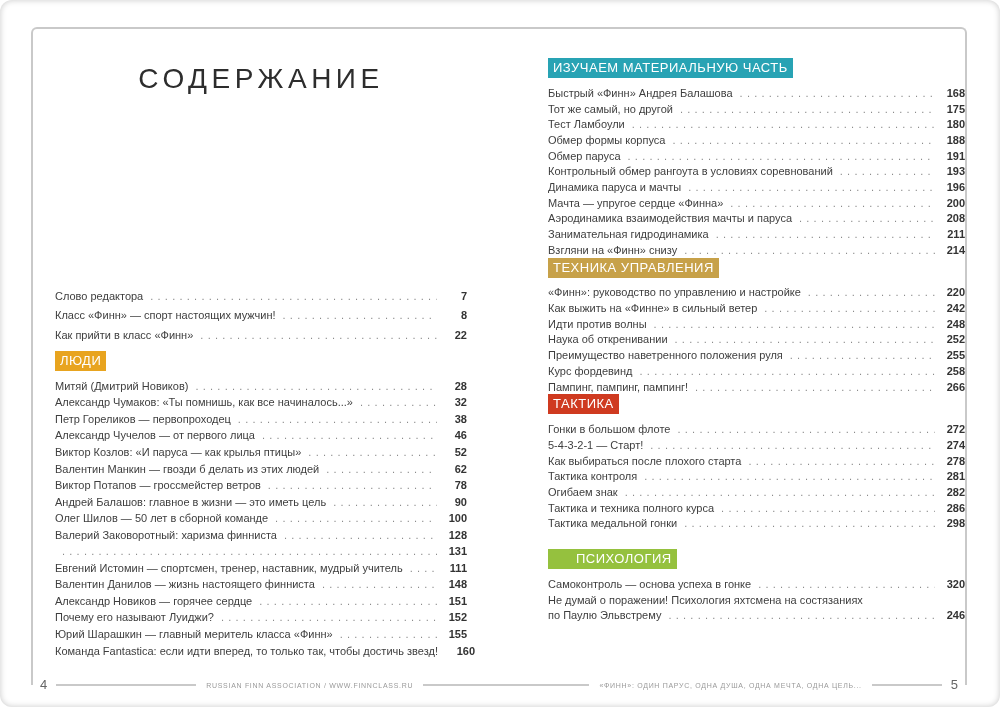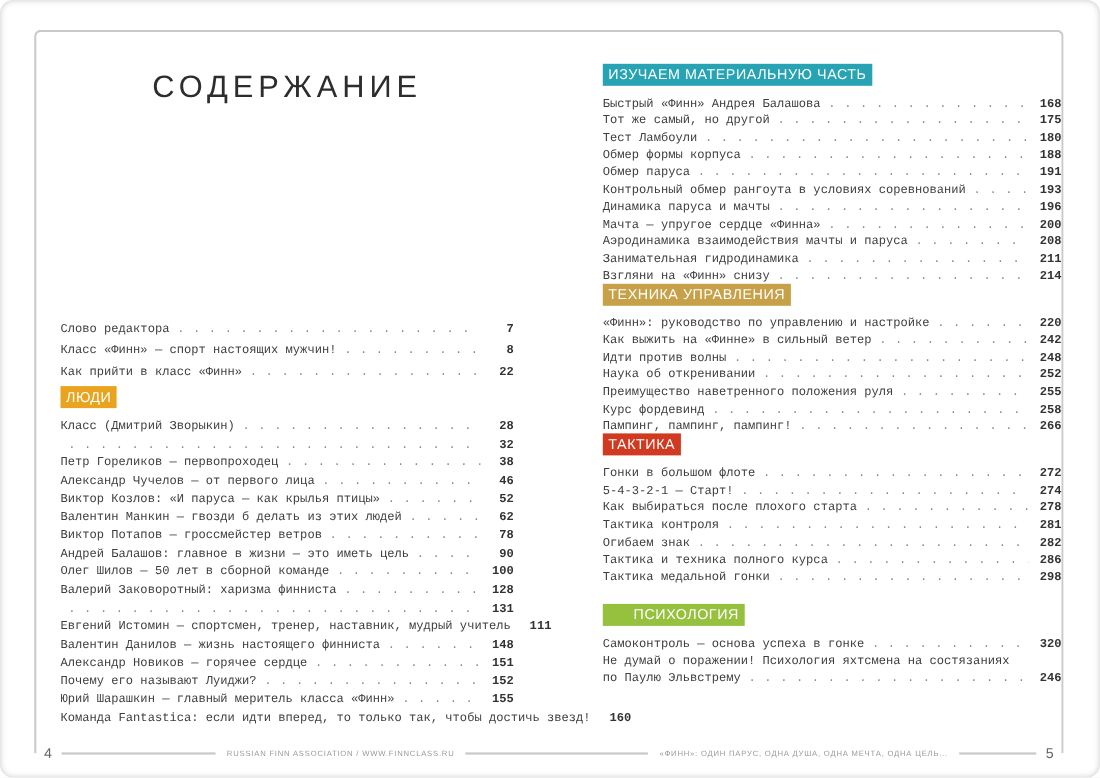--- a/index.html
+++ b/index.html
@@ -15,21 +15,21 @@
     pointer-events:none;
   }
   .col-left{position:absolute;left:55px;top:0;width:412px;}
   .col-right{position:absolute;left:548px;top:58px;width:417px;}
   .title{
     margin:66px 0 0 0;text-align:center;font-size:28px;font-weight:normal;
     letter-spacing:4.5px;color:#2d2d2d;line-height:26px;
   }
   .intro{margin-top:194px;}
   .intro .row{height:19.5px;}
-  .row{display:flex;align-items:flex-end;font-size:11px;color:#3e3e3e;font-family:Liberation Mono, monospace;}
+  .row{display:flex;align-items:center;font-size:11px;color:#3e3e3e;}
   .col-left .section .row{height:16.55px;}
   .col-right .row{height:15.7px;}
   .lbl{white-space:nowrap;}
   .dots{
     flex:1;overflow:hidden;white-space:nowrap;color:#8b8b8b;
     letter-spacing:0.6px;margin:0 4px 0 7px;
   }
   .pg{font-weight:bold;text-align:right;min-width:26px;color:#333;}
   .sec-head{
     display:inline-block;color:#fff;font-weight:normal;font-size:13px;
@@ -75,25 +75,26 @@
         </div>
         <div class="row">
           <span class="lbl">Как прийти в класс «Финн»</span>
           <span class="dots">. . . . . . . . . . . . . . . . . . . . . . . . . . . . . . . . . . . . . . . . . . . . . . . . . . . . . . . . . . . . . . . . . . . . . . . . . . . . . . . . . . . . . . . . . . </span>
           <span class="pg">22</span>
         </div>
       </div>
     <div id="left-sections">
         <div class="section"><div class="sec-head" style="background: rgb(232, 164, 31);">ЛЮДИ</div><div class="entries">
             <div class="row">
-              <span class="lbl">Класс (Дмитрий Зворыкин)</span>
+              <span class="lbl">Митяй (Дмитрий Новиков)</span>
               <span class="dots">. . . . . . . . . . . . . . . . . . . . . . . . . . . . . . . . . . . . . . . . . . . . . . . . . . . . . . . . . . . . . . . . . . . . . . . . . . . . . . . . . . . . . . . . . . </span>
               <span class="pg">28</span>
             </div>
             <div class="row">
+              <span class="lbl">Александр Чумаков: «Ты помнишь, как все начиналось...»</span>
               <span class="dots">. . . . . . . . . . . . . . . . . . . . . . . . . . . . . . . . . . . . . . . . . . . . . . . . . . . . . . . . . . . . . . . . . . . . . . . . . . . . . . . . . . . . . . . . . . </span>
               <span class="pg">32</span>
             </div>
             <div class="row">
               <span class="lbl">Петр Гореликов — первопроходец</span>
               <span class="dots">. . . . . . . . . . . . . . . . . . . . . . . . . . . . . . . . . . . . . . . . . . . . . . . . . . . . . . . . . . . . . . . . . . . . . . . . . . . . . . . . . . . . . . . . . . </span>
               <span class="pg">38</span>
             </div>
             <div class="row">
               <span class="lbl">Александр Чучелов — от первого лица</span>

